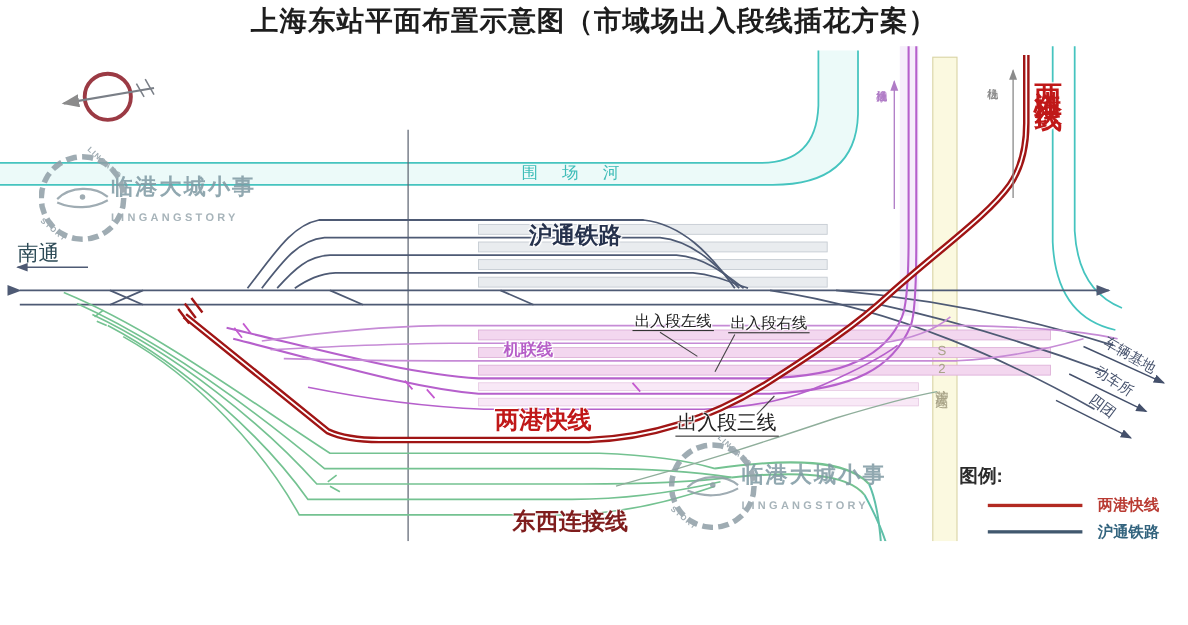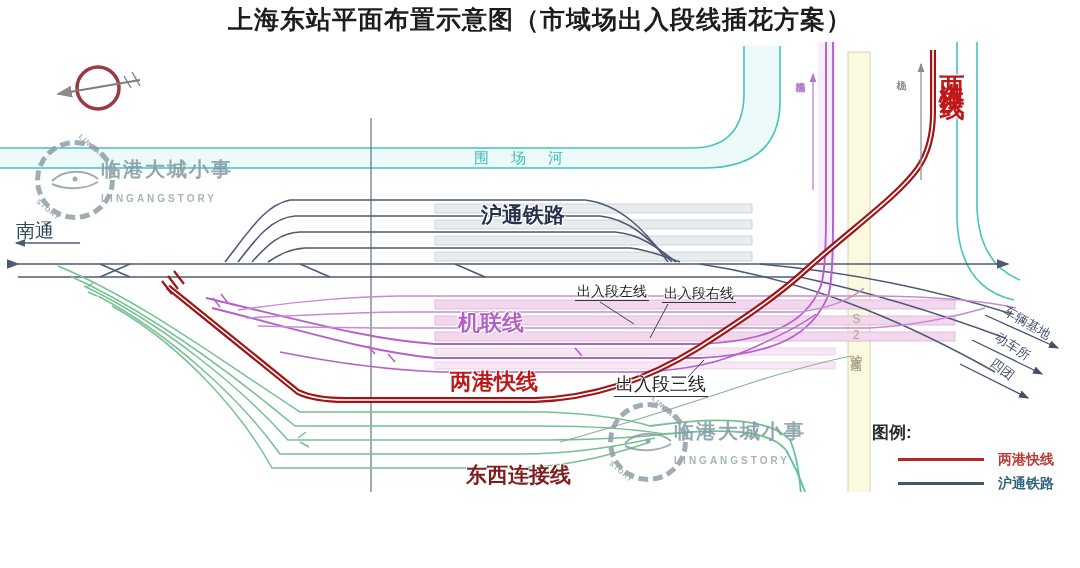--- a/index.html
+++ b/index.html
@@ -154,21 +154,21 @@
 </svg>
 
 <div class="lbl title">上海东站平面布置示意图（市域场出入段线插花方案）</div>
 
 <div class="lbl" style="left:16px;top:221px;font-size:19px;font-weight:normal;color:#2c4a56;">南通</div>
 
 <div class="lbl halo" style="left:481px;top:203px;font-size:21px;font-weight:bold;color:#26324d;">沪通铁路</div>
 
 <div class="lbl" style="left:442px;top:150px;font-size:15px;color:#3fbdb8;letter-spacing:22px;margin-left:32px;">围场河</div>
 
-<div class="lbl halo" style="left:458px;top:311px;font-size:22px;font-weight:bold;color:#b65fc8;">机联线</div>
+<div class="lbl halo" style="left:458px;top:311px;font-size:15px;font-weight:bold;color:#b65fc8;">机联线</div>
 
 <div class="lbl halo" style="left:450px;top:370px;font-size:22px;font-weight:bold;color:#c01818;">两港快线</div>
 
 <div class="lbl halo vtext" style="left:938px;top:56px;height:145px;font-size:25px;font-weight:bold;color:#c01818;letter-spacing:6px;">两港快线</div>
 
 <div class="lbl halo" style="left:466px;top:463px;font-size:21px;font-weight:bold;color:#7f1d1d;">东西连接线</div>
 
 <div class="lbl" style="left:300px;top:528px;width:150px;text-align:center;font-size:25px;font-weight:bold;color:#000000;">上海东站</div>
 
 <div class="lbl halo underlined" style="left:575px;top:284px;font-size:14px;color:#222;">出入段左线</div>

